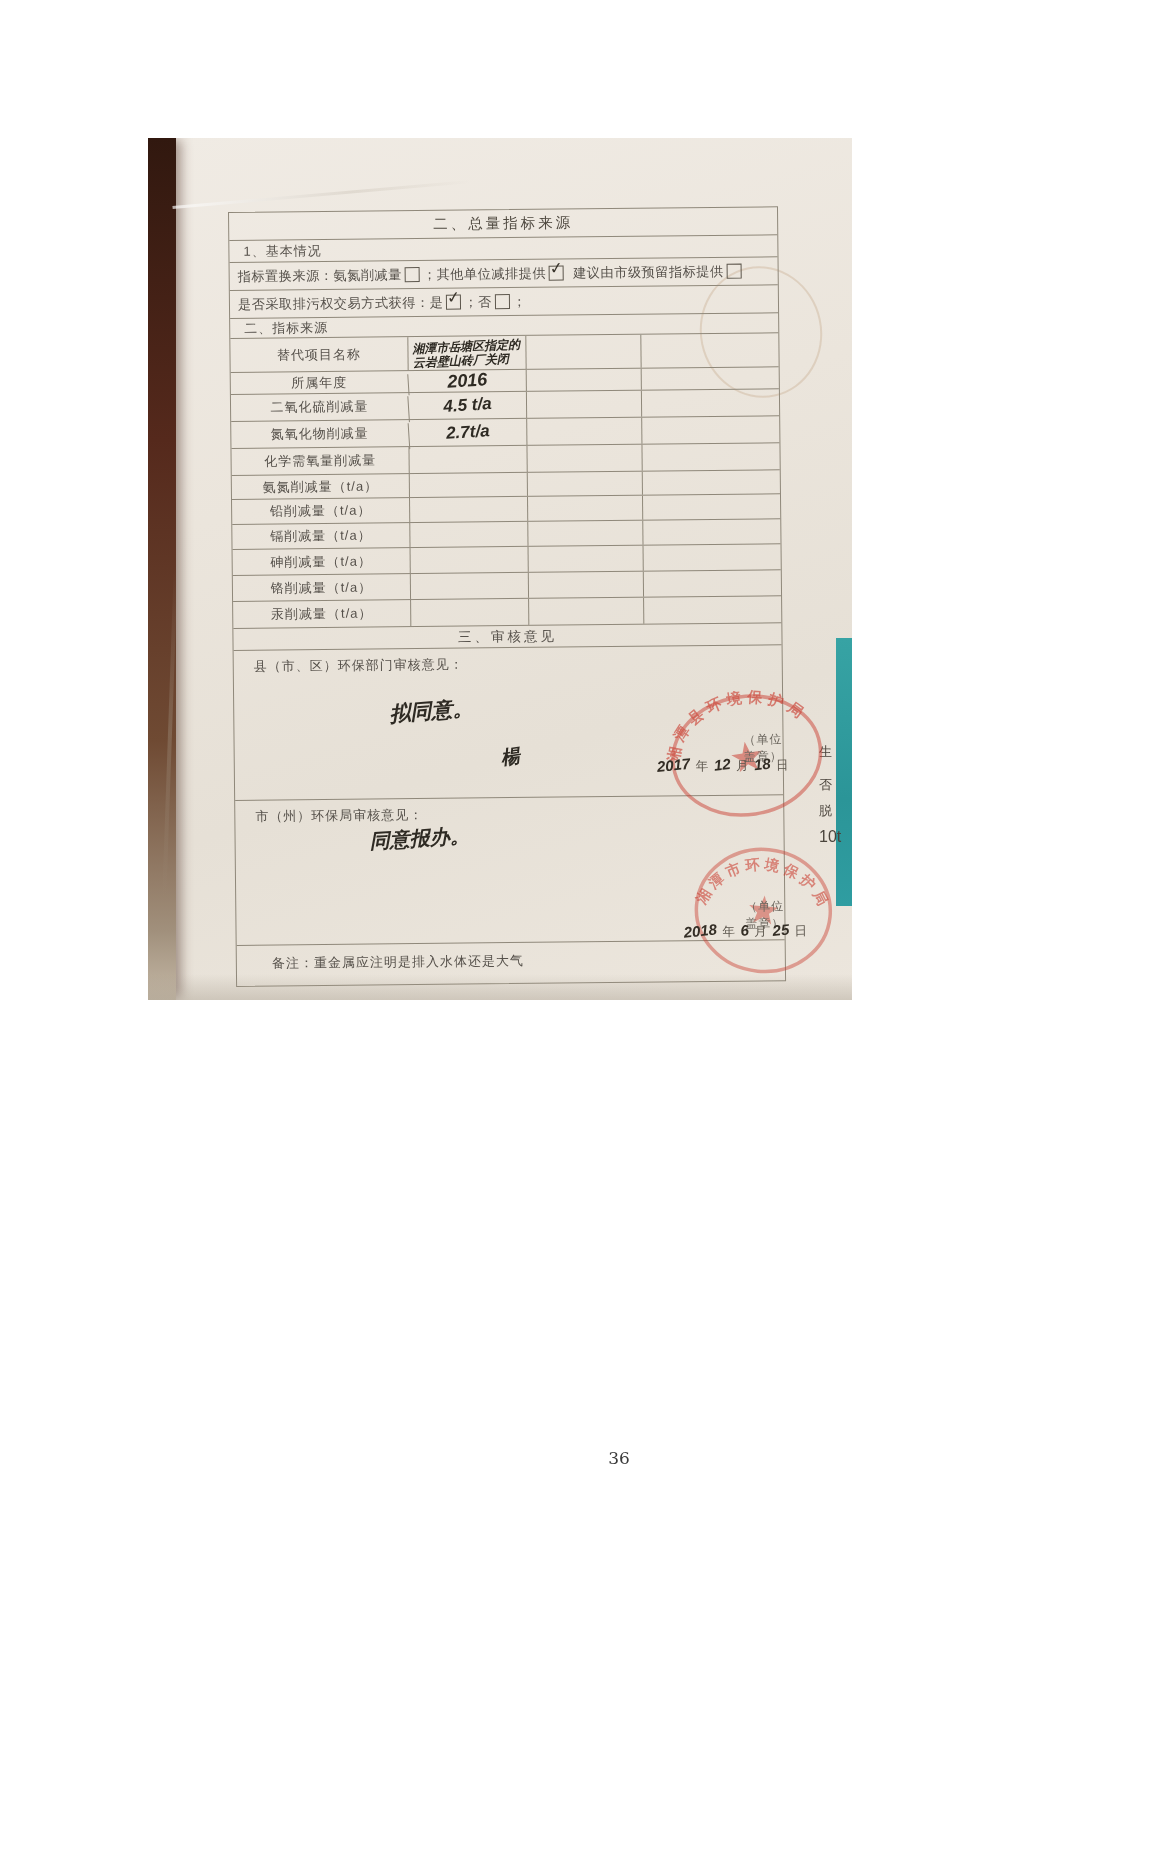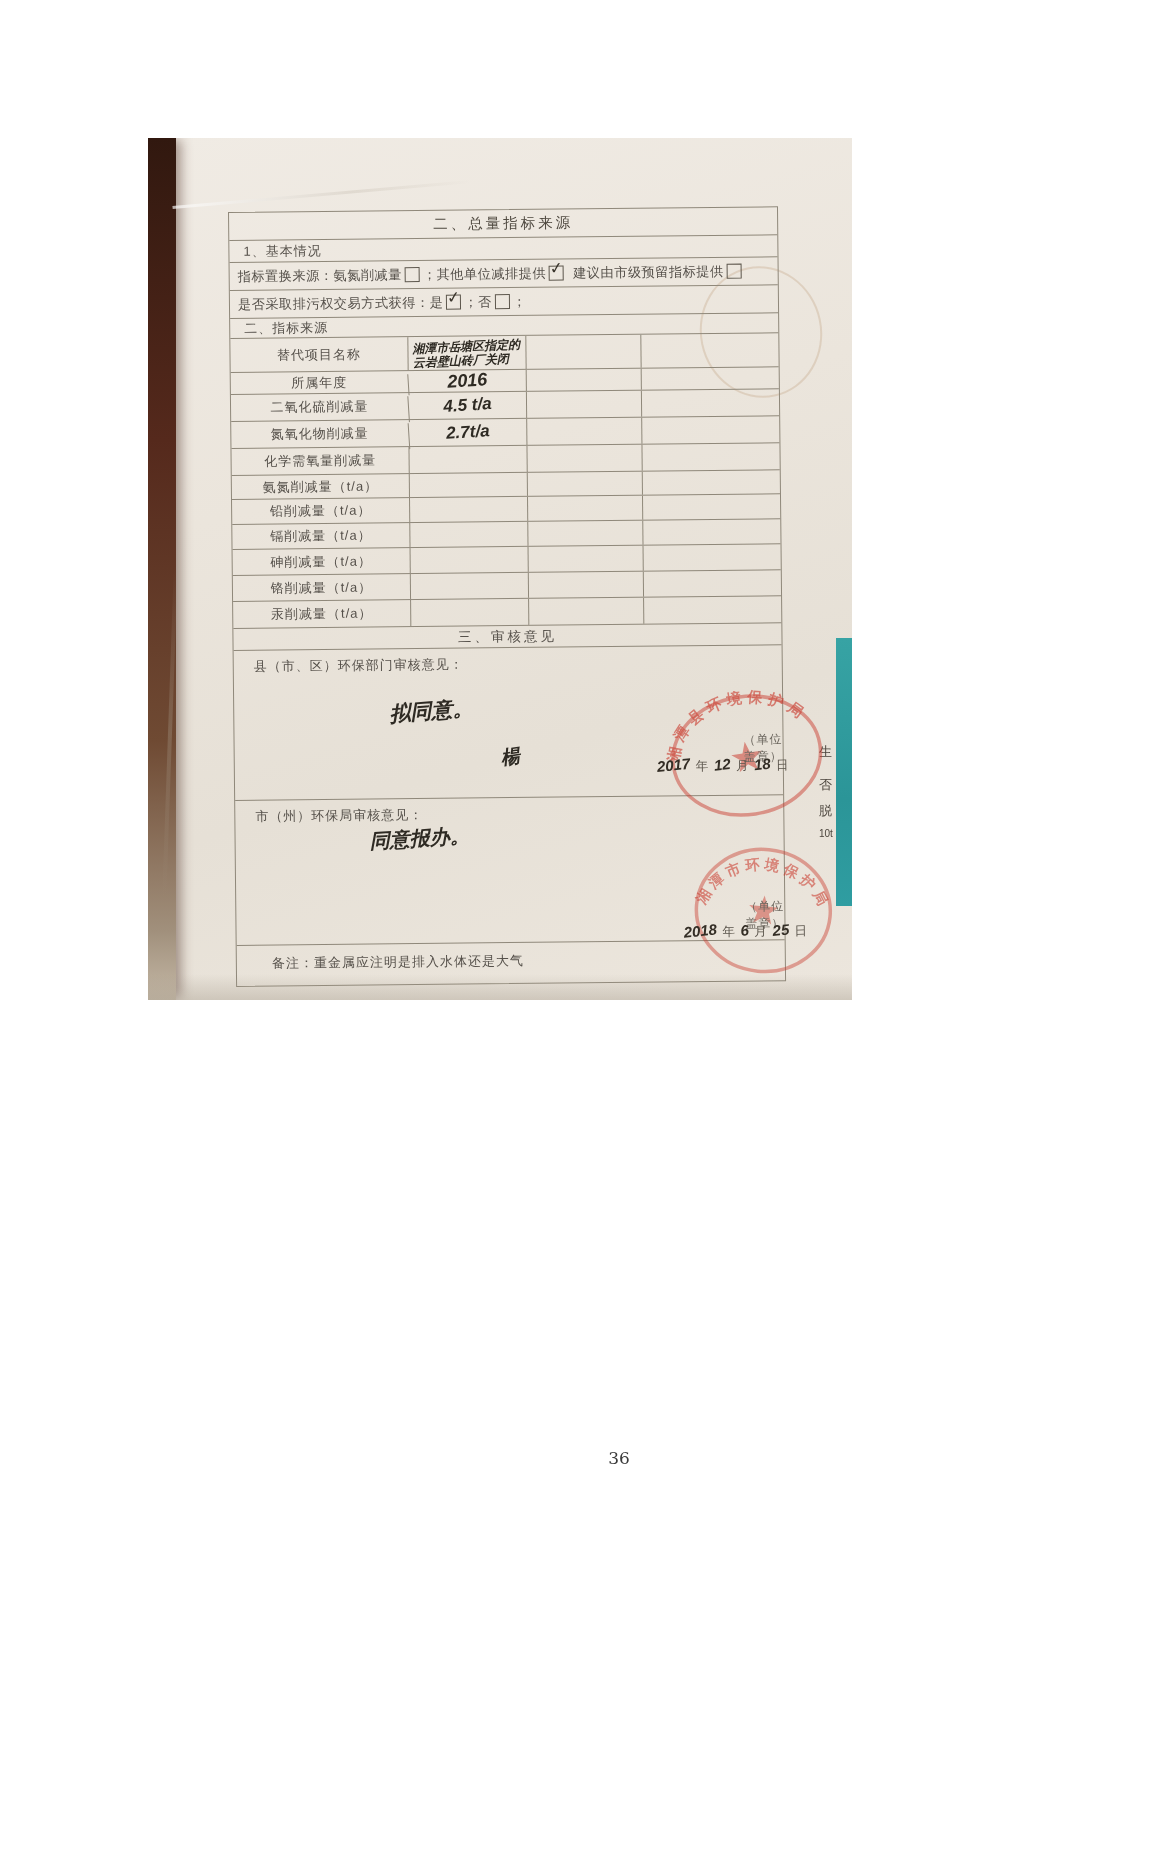--- a/index.html
+++ b/index.html
@@ -64,21 +64,21 @@
 <div class="canvas">
   <div class="photo">
     <div class="dark-strip"></div>
     <div class="crease1"></div>
     <div class="crease2"></div>
     <div class="bleed-stamp"></div>
     <div class="teal-strip"></div>
     <div class="edge-frag" style="top:605px">生</div>
     <div class="edge-frag" style="top:638px">否</div>
     <div class="edge-frag" style="top:664px">脱</div>
-    <div class="edge-frag" style="top:690px;font-size:10px">10t</div>
+    <div class="edge-frag" style="top:690px;font-size:16px">10t</div>
 
     <div class="form-table">
 
       <div class="trow row-title">二、总量指标来源</div>
 
       <div class="trow row-sub">1、基本情况</div>
 
       <div class="trow row-opts">
         <span>指标置换来源：</span>
         <span>氨氮削减量</span>

